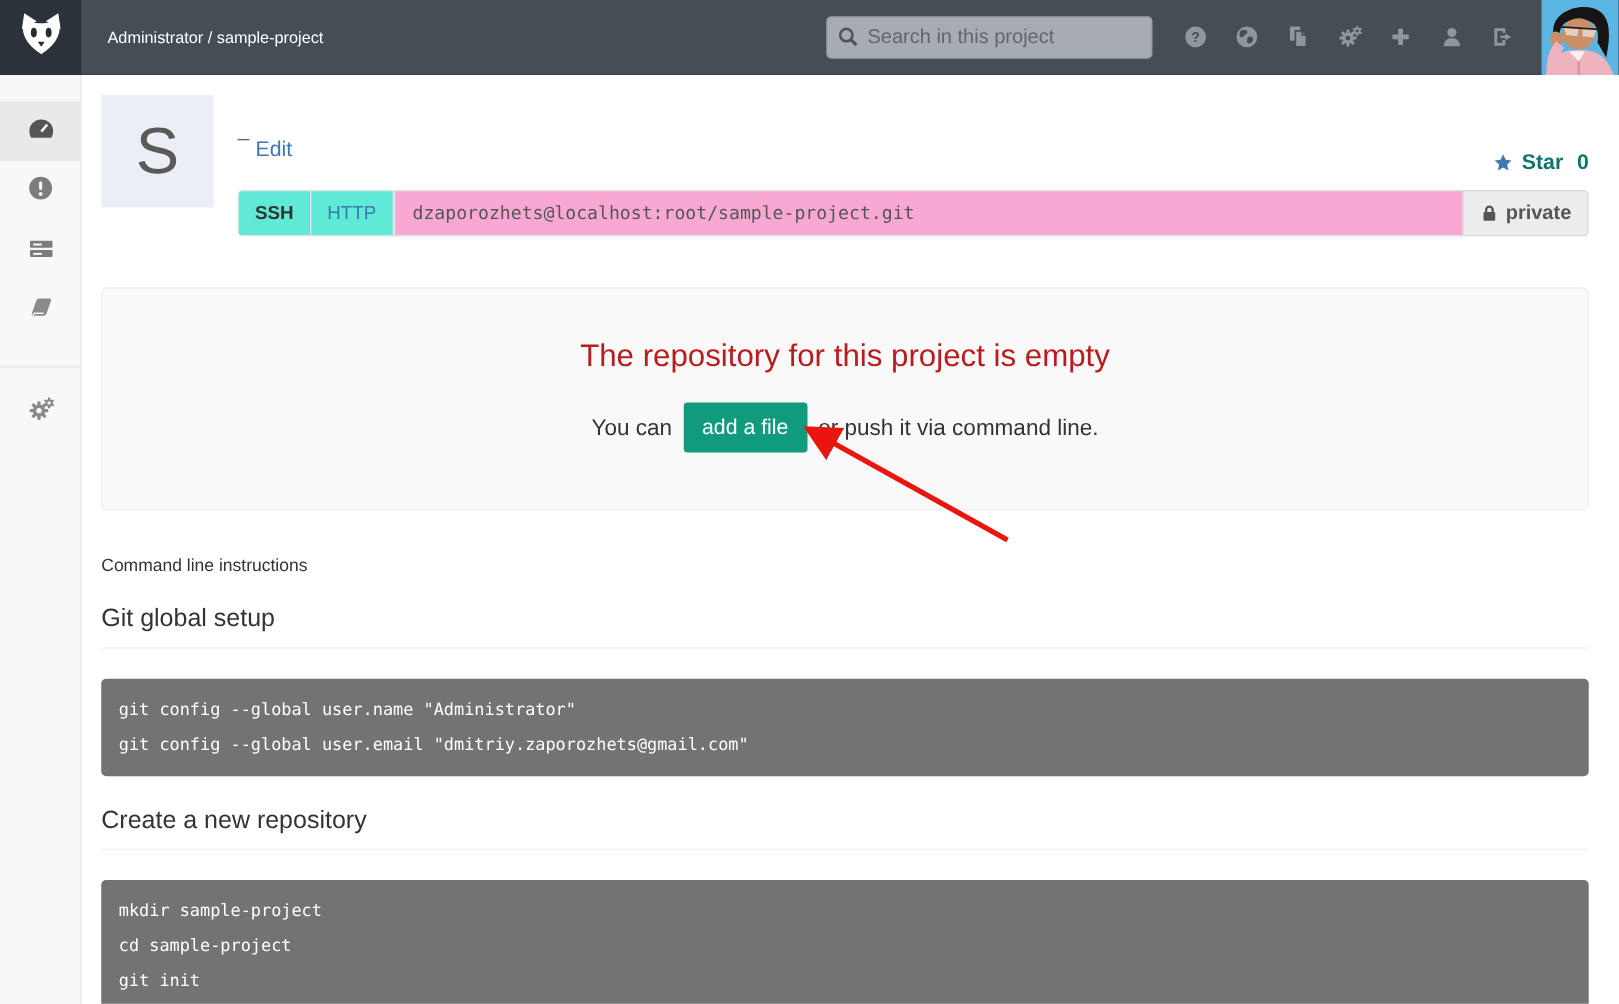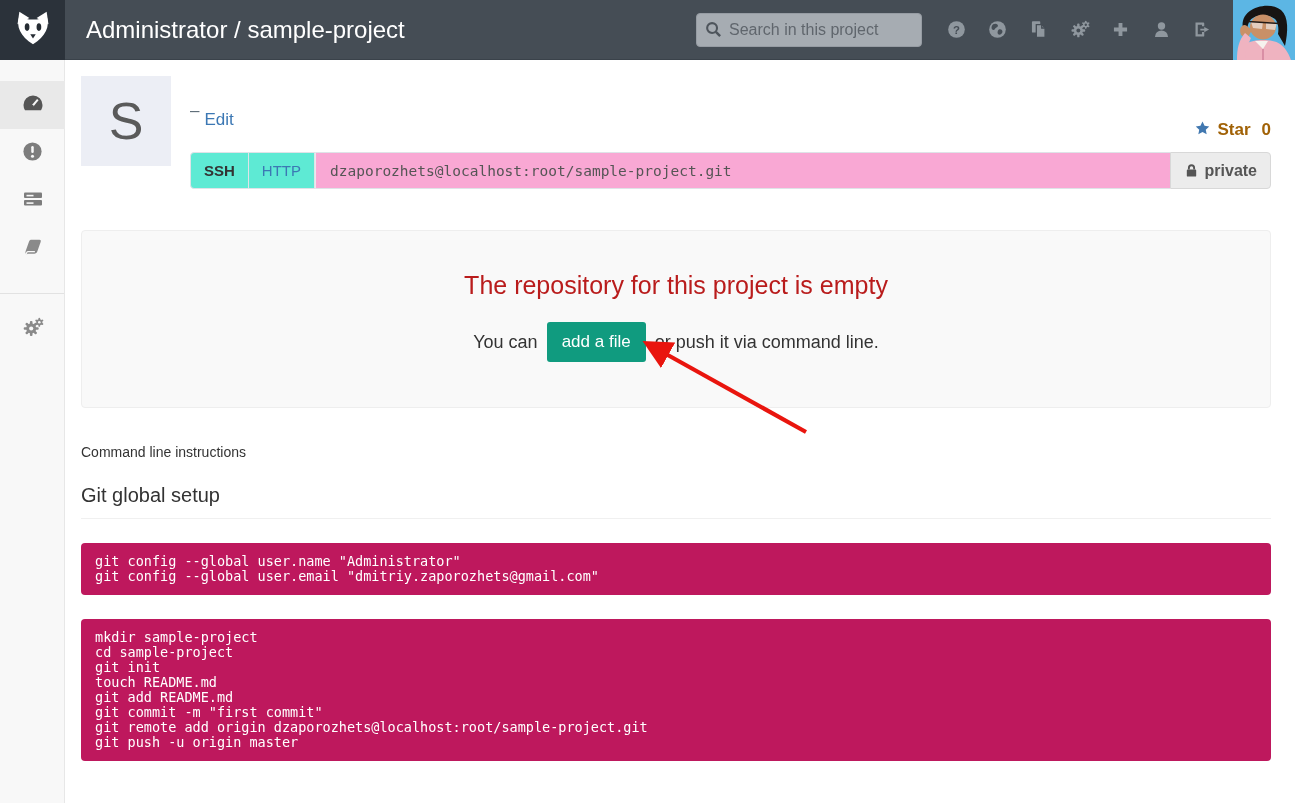--- a/index.html
+++ b/index.html
@@ -5,23 +5,23 @@
   * { margin:0; padding:0; box-sizing:border-box; }
   html,body { width:1295px; height:803px; overflow:hidden; background:#fff;
     font-family:"Liberation Sans", sans-serif; color:#333; }
 
   
   .topbar { position:fixed; top:0; left:0; width:1295px; height:60px;
     background:#454d55; display:flex; align-items:center; z-index:20;
     border-bottom:1px solid #3a424a; }
   .logo-box { width:65px; height:60px; background:#2b323a; display:flex;
     align-items:center; justify-content:center; flex:none; cursor:pointer; }
-  .topbar-title { color:#fff; font-size:24px; margin-left:21px; font-weight:400; flex:none; }
+  .topbar-title { color:#fff; font-size:13px; margin-left:21px; font-weight:400; flex:none; }
   .topbar-spacer { flex:1; }
-  .search-wrap { position:relative; width:226px; height:34px; flex:none; }
+  .search-wrap { position:relative; width:261px; height:34px; flex:none; }
   .search-wrap input { width:100%; height:100%; background:#a6acb2; border:1px solid #969ca3;
     border-radius:4px; padding:0 10px 0 32px; font-size:16px; color:#30363c;
     font-family:"Liberation Sans", sans-serif; outline:none; }
   .search-wrap input::placeholder { color:#60666d; opacity:1; }
   .search-glyph { position:absolute; left:8px; top:7px; }
   .hicons { display:flex; align-items:center; margin:0 10px 0 14px; }
   .hicon { width:41px; height:60px; display:flex; align-items:center; justify-content:center; cursor:pointer; }
   .avatar-box { width:62px; height:60px; flex:none; cursor:pointer; overflow:hidden; }
 
   
@@ -35,21 +35,21 @@
   
   main { margin-left:65px; padding:16px 24px 0 16px; }
   .project-head { display:flex; }
   .project-avatar { width:90px; height:90px; background:#eceef5; color:#5a5a5a;
     font-size:52px; display:flex; align-items:center; justify-content:center; flex:none; }
   .head-right { flex:1; margin-left:19px; }
   .row-edit { display:flex; align-items:center; padding-top:5px; font-size:17px; }
   .edit-dash { color:#5c6b77; margin-right:5px; }
   .edit-link { color:#3c78b4; text-decoration:none; cursor:pointer;margin-top:19px; }
   .row-edit .spacer { flex:1; }
-  .star-group { display:flex; align-items:flex-start; color:#a16207; font-weight:bold; font-size:17px; cursor:pointer;margin-top:39px; }
+  .star-group { display:flex; align-items:center; color:#0f766e; font-weight:bold; font-size:17px; cursor:pointer;margin-top:39px; }
   .star-group svg { margin-right:6px; }
   .star-count { margin-left:11px; }
 
   .clone-bar { display:flex; margin-top:12px; height:37px; }
   .clone-btn { background:#5eead4; border:1px solid #dfe3e8; font-size:15px; padding:0 13px;
     cursor:pointer; font-family:"Liberation Sans", sans-serif; }
   .clone-btn.ssh { border-radius:4px 0 0 4px; font-weight:bold; color:#333; }
   .clone-btn.http { border-left:none; color:#3c78b4; }
   .clone-url { flex:1; border:1px solid #dfe3e8; border-left:1px solid #e8ebee; border-right:none;
     background:#f9a8d4; font-family:"DejaVu Sans Mono", monospace; font-size:14.5px; color:#555;
@@ -63,23 +63,23 @@
   .empty-title { font-size:25px; font-weight:400; color:#b91c1c; }
   .empty-line { margin-top:22px; font-size:18px; color:#333; display:flex;
     align-items:center; justify-content:center; }
   .add-file-btn { background:#109b7f; color:#fff; border:none; border-radius:3px;
     font-size:17px; padding:10px 15px; margin:0 9px; cursor:pointer;
     font-family:"Liberation Sans", sans-serif; }
 
   .cli-heading { margin-top:36px; font-size:14px; font-weight:normal; color:#333; }
   .section-title { margin-top:24px; font-size:20px; font-weight:400; color:#333;
     padding-bottom:11px; border-bottom:1px solid #f0f0f0; }
-  .code-block { margin-top:24px; background:#be185d; color:#ffffff; border-radius:4px;
+  .code-block { margin-top:24px; background:#737373; color:#ffffff; border-radius:4px;
     padding:11px 14px; font-family:"DejaVu Sans Mono", monospace; font-size:13.5px;
-    line-height:15px; white-space:pre; }
+    line-height:28px; white-space:pre; }
 
   
   .arrow-overlay { position:absolute; left:600px; top:318px; pointer-events:none; z-index:30; }
 </style>
 </head>
 <body>
 
 <header class="topbar">
   <div class="logo-box">
     <span>
@@ -281,20 +281,21 @@
       <span>or push it via command line.</span>
     </div>
   </section>
 
   <h4 class="cli-heading">Command line instructions</h4>
 
   <h3 class="section-title">Git global setup</h3>
   <pre class="code-block">git config --global user.name "Administrator"
 git config --global user.email "dmitriy.zaporozhets@gmail.com"</pre>
 
+  <h3 class="section-title">Create a new repository</h3>
   <pre class="code-block">mkdir sample-project
 cd sample-project
 git init
 touch README.md
 git add README.md
 git commit -m "first commit"
 git remote add origin dzaporozhets@localhost:root/sample-project.git
 git push -u origin master</pre>
 </main>
 

